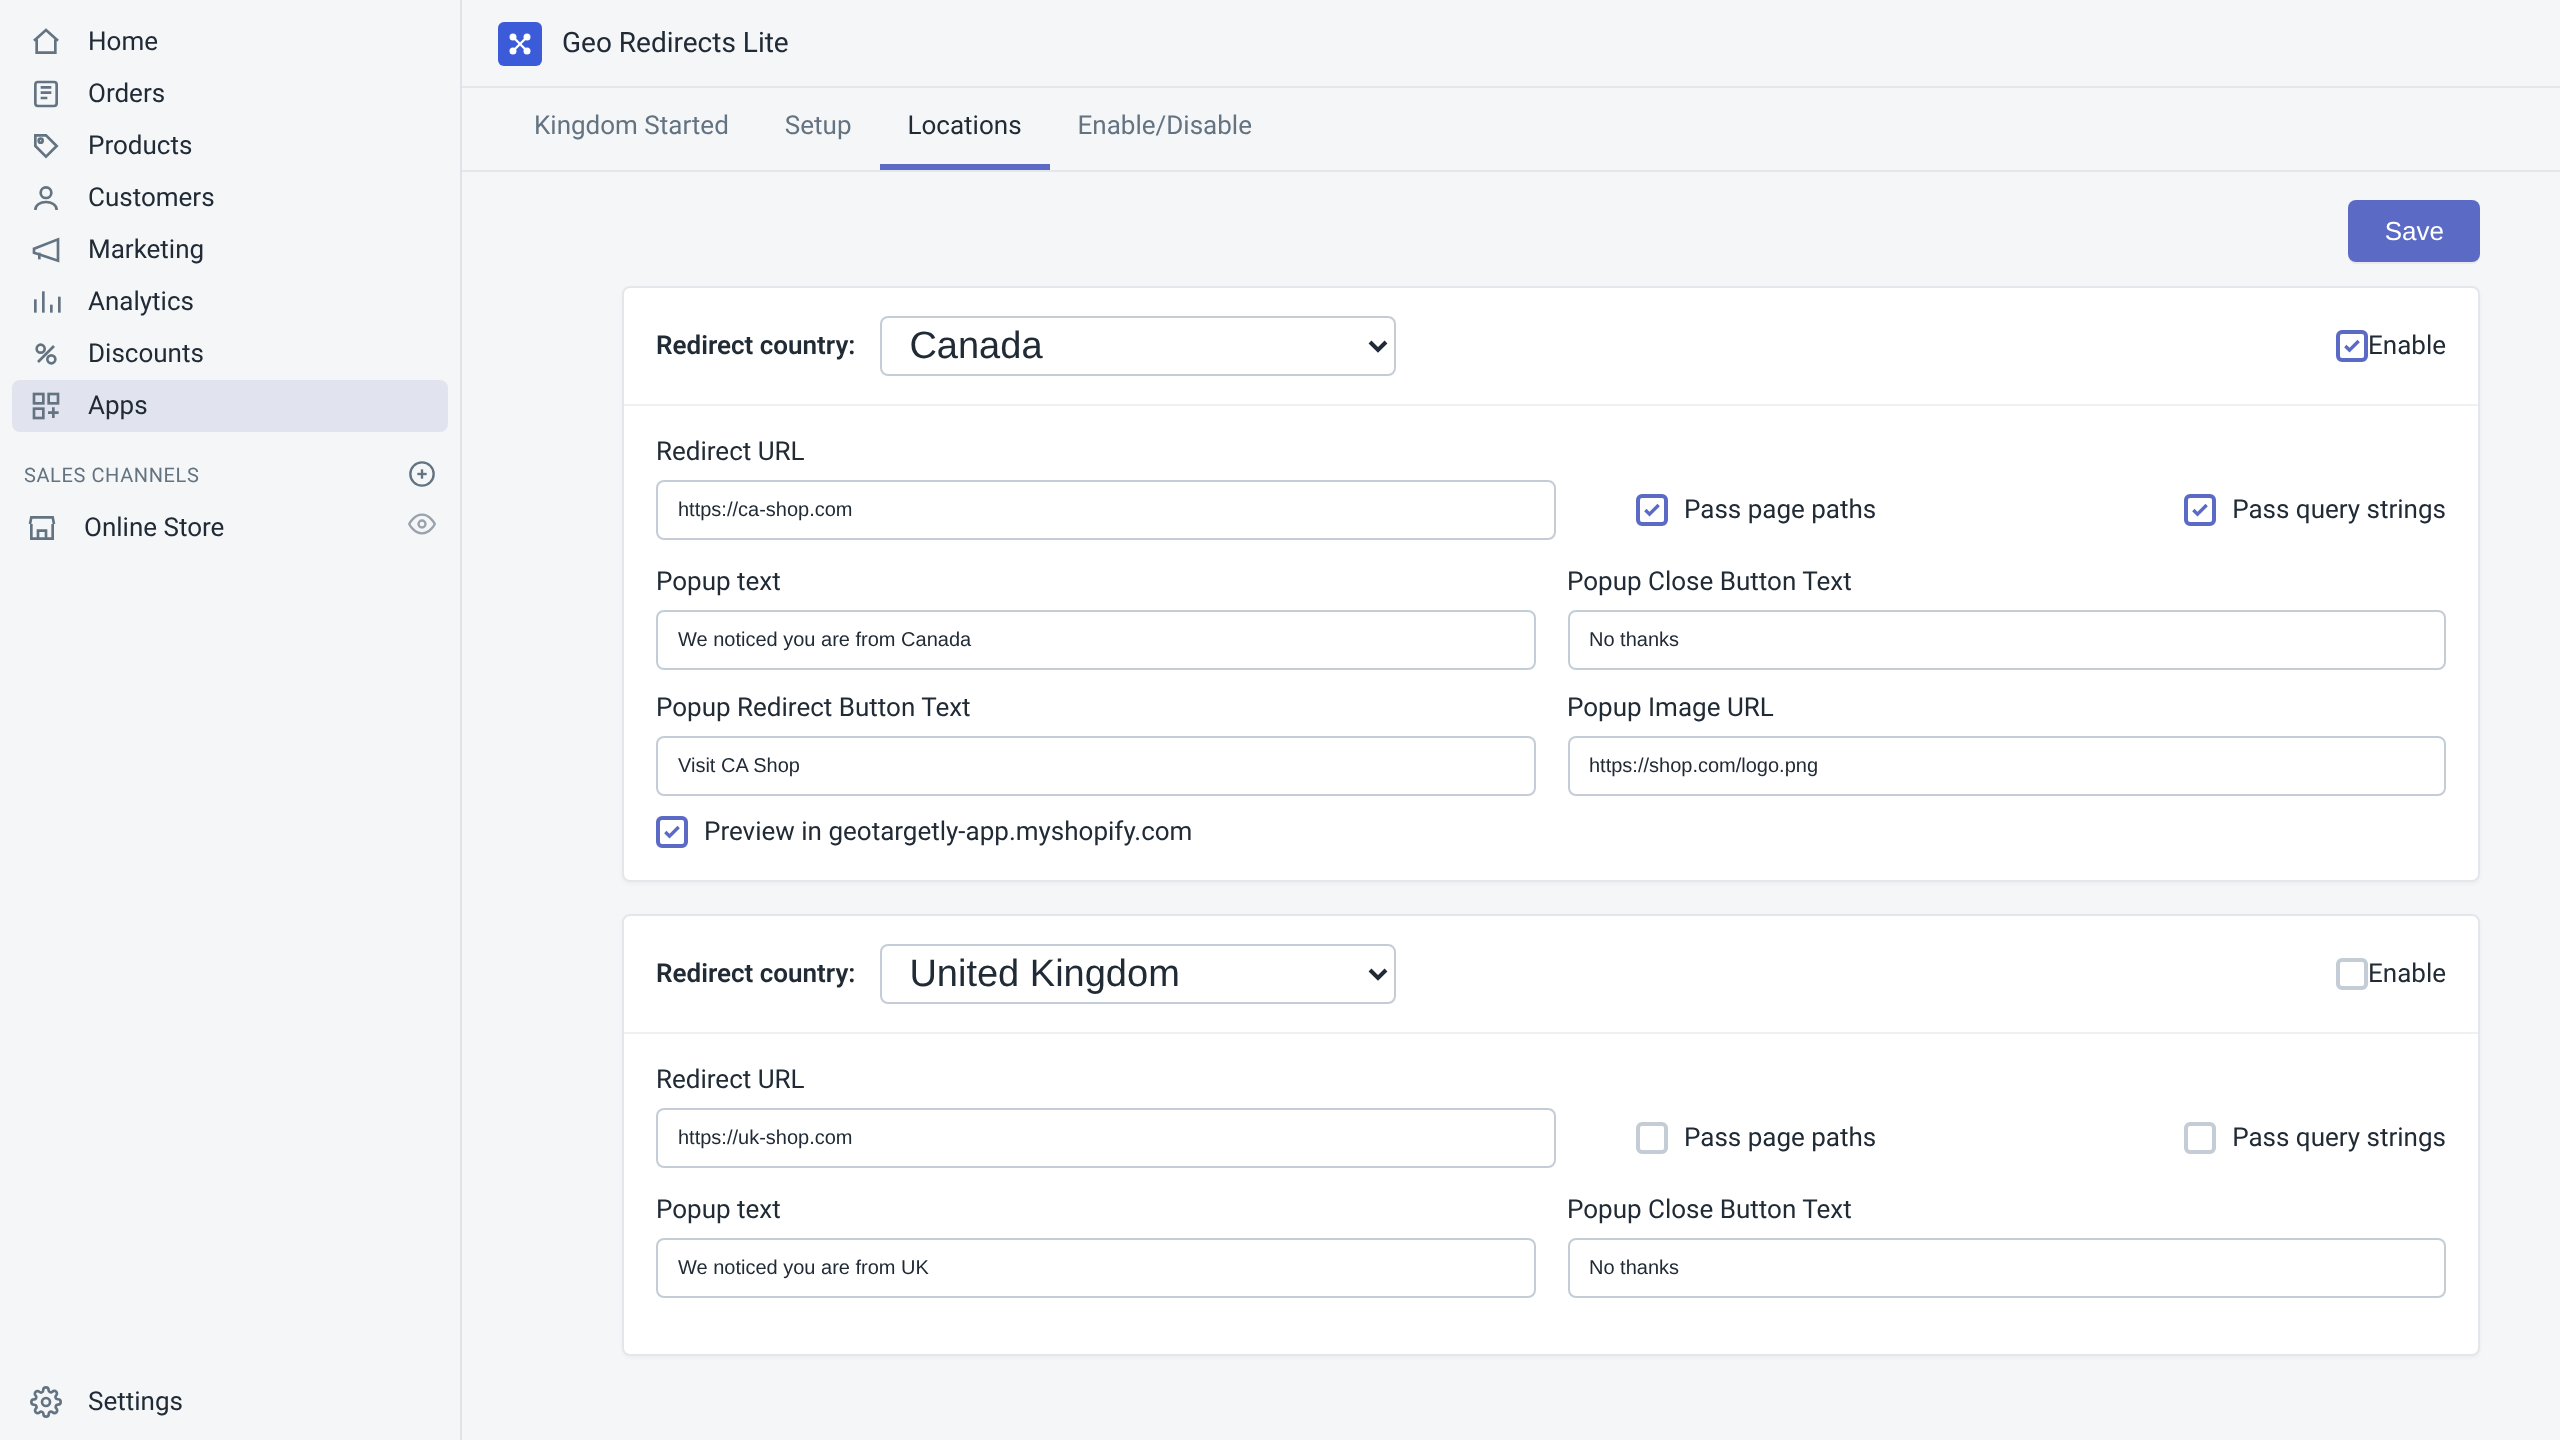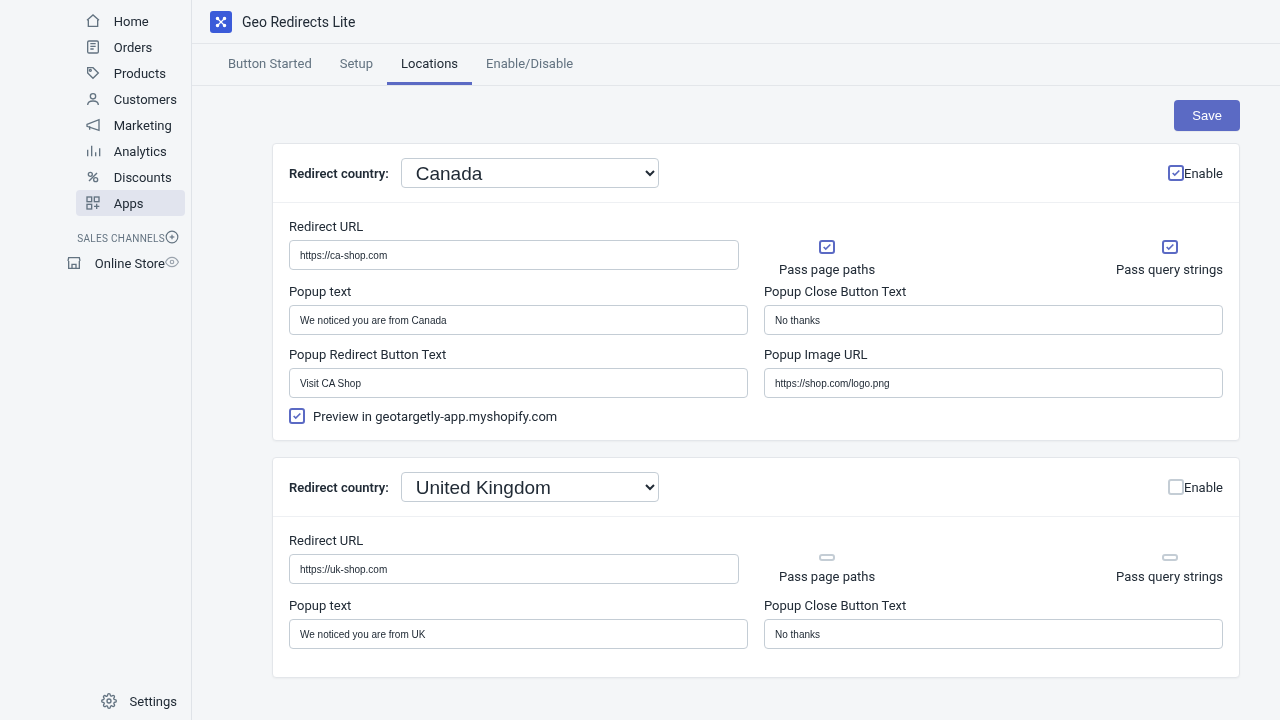--- a/index.html
+++ b/index.html
@@ -7,27 +7,26 @@
   body {
     font-family: -apple-system, BlinkMacSystemFont, "Segoe UI", Roboto, "Helvetica Neue", Arial, sans-serif;
     font-size: 13px;
     color: #212b36;
     background: #f4f6f8;
     overflow: hidden;
   }
   .app { display: flex; width: 1280px; height: 720px; }
   
   .sidebar {
-    width: 192px;
+    width: 231px;
     background: #f4f6f8;
     border-right: 1px solid #dfe3e8;
     display: flex;
     flex-direction: column;
     padding-top: 8px;
-    align-items: flex-end;
   }
   .nav-list { list-style: none; margin: 0; padding: 0 6px; }
   .nav-item {
     display: flex; align-items: center;
     height: 26px;
     padding: 0 8px;
     border-radius: 4px;
     color: #212b36;
     cursor: pointer;
   }
@@ -104,21 +103,21 @@
   .chk.checked svg { display: block; }
   .chk-label { font-size: 13px; }
   .card-body { padding: 16px; }
   .form-row { display: flex; gap: 20px; margin-bottom: 14px; align-items: flex-end; flex-wrap: wrap; }
   .field { display: flex; flex-direction: column; }
   .field label { font-size: 13px; color: #212b36; margin-bottom: 6px; }
   .field input[type=text] {
     height: 30px; border: 1px solid #c4cdd5; border-radius: 4px;
     padding: 0 10px; font-size: 10px; color: #212b36; background: #fff;
   }
-  .inline-chk { display: flex; align-items: center; gap: 8px; height: 30px; flex-direction: column; }
+  .inline-chk { display: flex; align-items: center; gap: 8px; height: 30px; }
   .two-col { display: flex; gap: 16px; }
   .two-col .field { flex: 1; }
   .preview-row { display: flex; align-items: center; gap: 8px; margin-top: 10px; }
   .w450 { width: 450px; }
 </style>
 </head>
 <body>
 
 <div class="app">
   <aside class="sidebar">
@@ -248,21 +247,21 @@
             <circle cx="18" cy="6" r="2" fill="currentColor"></circle>
             <circle cx="6" cy="18" r="2" fill="currentColor"></circle>
             <circle cx="18" cy="18" r="2" fill="currentColor"></circle>
             <line x1="6" y1="6" x2="18" y2="18"></line>
             <line x1="18" y1="6" x2="6" y2="18"></line>
           </svg>
       </span>
       <span class="app-title">Geo Redirects Lite</span>
     </div>
     <div class="tabs" id="tabs">
-        <div class="tab">Button Started</div>
+        <div class="tab">Kingdom Started</div>
         <div class="tab">Setup</div>
         <div class="tab active">Locations</div>
         <div class="tab">Enable/Disable</div>
       </div>
     <div class="content">
       <div class="save-row">
         <button class="btn-save">Save</button>
       </div>
       <div id="cards">
           <div class="card">

